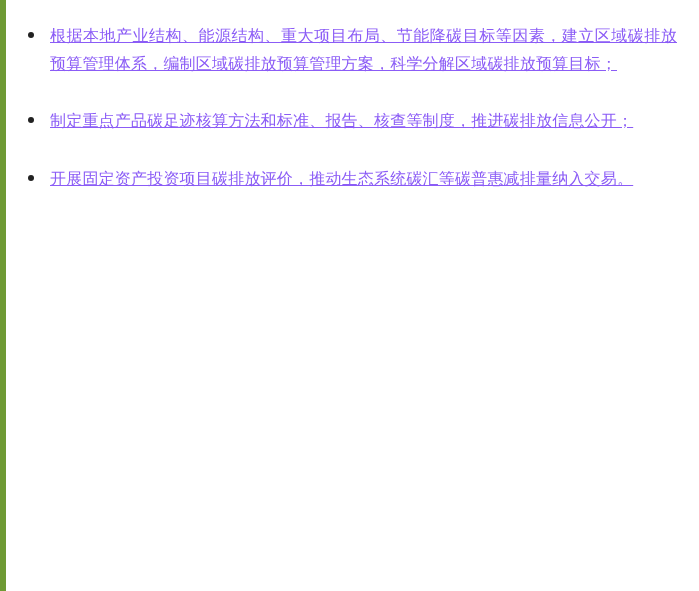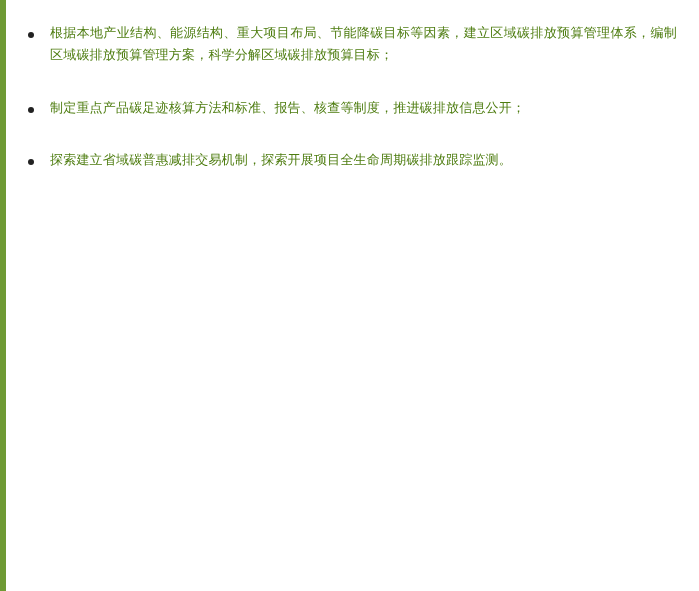--- a/index.html
+++ b/index.html
@@ -28,26 +28,27 @@
   }
   .bullet-list {
     list-style: none;
     margin: 0;
     padding: 0;
   }
   .bullet-item {
     position: relative;
     padding-left: 30px;
     margin-bottom: 30px;
-    color: #4d7c0f;
-    font-size: 13px;
+    color: #8b5cf6;
+    font-size: 16px;
     line-height: 1.72;
     letter-spacing: 0.2px;
     text-align: justify;
     text-justify: inter-ideograph;
+    text-decoration: underline;
   }
   .bullet-item:last-child {
     margin-bottom: 0;
   }
   .bullet-dot {
     position: absolute;
     left: 8px;
     top: 10px;
     width: 6px;
     height: 6px;
@@ -68,17 +69,17 @@
       <li class="bullet-item">
         <span class="bullet-dot"></span>
         <span class="bullet-text">根据本地产业结构、能源结构、重大项目布局、节能降碳目标等因素，建立区域碳排放预算管理体系，编制区域碳排放预算管理方案，科学分解区域碳排放预算目标；</span>
       </li>
       <li class="bullet-item">
         <span class="bullet-dot"></span>
         <span class="bullet-text">制定重点产品碳足迹核算方法和标准、报告、核查等制度，推进碳排放信息公开；</span>
       </li>
       <li class="bullet-item">
         <span class="bullet-dot"></span>
-        <span class="bullet-text">探索建立省域碳普惠减排交易机制，探索开展项目全生命周期碳排放跟踪监测。</span>
+        <span class="bullet-text">开展固定资产投资项目碳排放评价，推动生态系统碳汇等碳普惠减排量纳入交易。</span>
       </li>
     </ul>
   </div>
 </div>
 
 </body></html>

